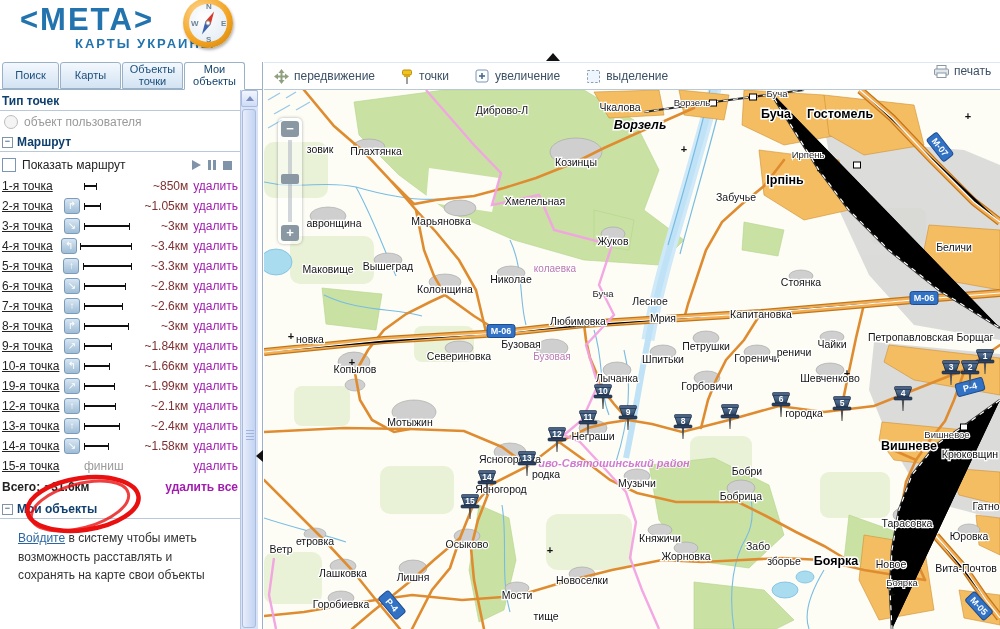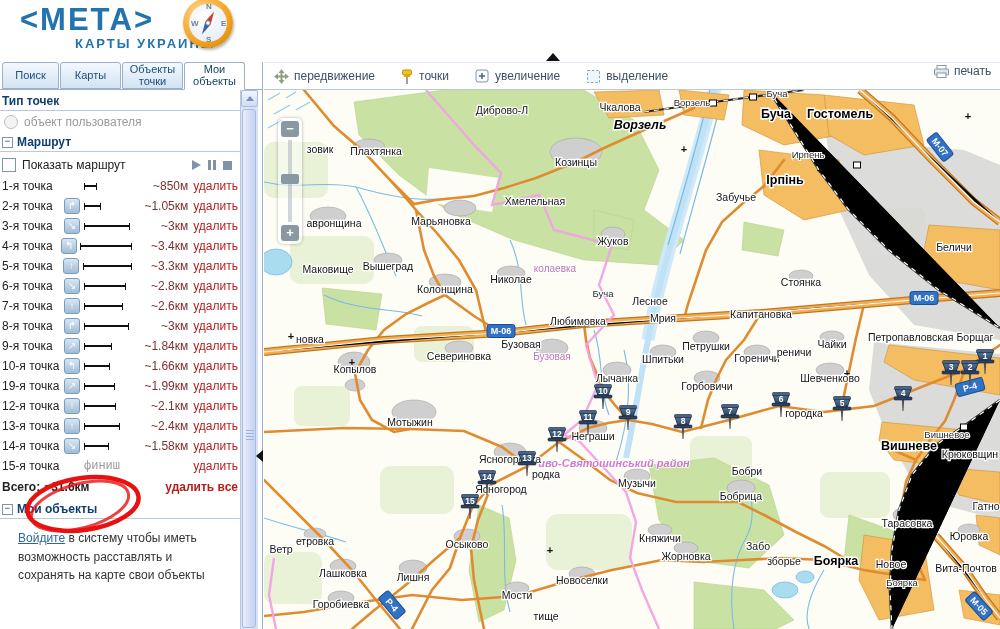--- a/index.html
+++ b/index.html
@@ -48,31 +48,31 @@
   .gray{color:#9a9a9a;}
   .show-row{display:flex;align-items:center;gap:6px;padding:4px 2px 4px 2px;}
   .chk{width:12px;height:12px;border:1px solid #7a96b4;background:#fff;}
   .playctl{margin-left:auto;display:flex;align-items:center;gap:7px;padding-right:6px;}
   .pl-play{width:0;height:0;border-top:5px solid transparent;border-bottom:5px solid transparent;
        border-left:9px solid #7f93a9;}
   .pl-pause{display:flex;gap:2px;}
   .pl-pause i{display:block;width:3px;height:10px;background:#7f93a9;}
   .pl-stop{width:9px;height:9px;background:#7f93a9;}
   .rp-row{display:flex;align-items:center;height:20px;padding:0 2px;}
-  .rp-label{width:62px;color:#222;}
+  .rp-label{width:62px;color:#222;text-decoration:underline;}
   .rp-icon{width:20px;display:flex;}
   .rp-icon span{width:14px;height:14px;border-radius:3px;border:1px solid #7a9cba;
        background:linear-gradient(#d8e6f2,#9fbdd6);color:#fff;font-size:10px;line-height:13px;
        text-align:center;}
-  .rp-dashwrap{flex:1;display:flex;align-items:center;font-family:Liberation Mono, monospace;}
+  .rp-dashwrap{flex:1;display:flex;align-items:center;}
   .seg{display:inline-block;height:7px;border-left:1px solid #111;border-right:1px solid #111;position:relative;}
   .seg::after{content:"";position:absolute;left:0;right:0;top:2px;border-top:2px solid #111;}
   .rp-right{margin-left:auto;display:flex;gap:5px;align-items:center;justify-content:flex-end;}
   .rp-dist{color:#7e3030;min-width:56px;text-align:right;white-space:nowrap;}
-  .dellink{color:#b91c1c;cursor:pointer;white-space:nowrap;}
+  .dellink{color:#a21caf;cursor:pointer;white-space:nowrap;}
   .finish{color:#9a9a9a;}
   .total-row{display:flex;align-items:center;height:22px;padding:0 2px;font-weight:bold;}
   .total-row .v{margin-left:4px;}
   .total-row .dellink{margin-left:auto;font-weight:bold;}
   .noobj{padding:8px 2px 2px 2px;}
   .loginp{margin:10px 8px 0 18px;width:200px;line-height:1.55;color:#333;}
   .loginp a{color:#2b66a3;text-decoration:underline;cursor:pointer;}
   
   .vscroll{position:absolute;left:240px;top:90px;width:17px;height:539px;background:#d9e4f8;
        border-left:1px solid #b9c6e4;}

